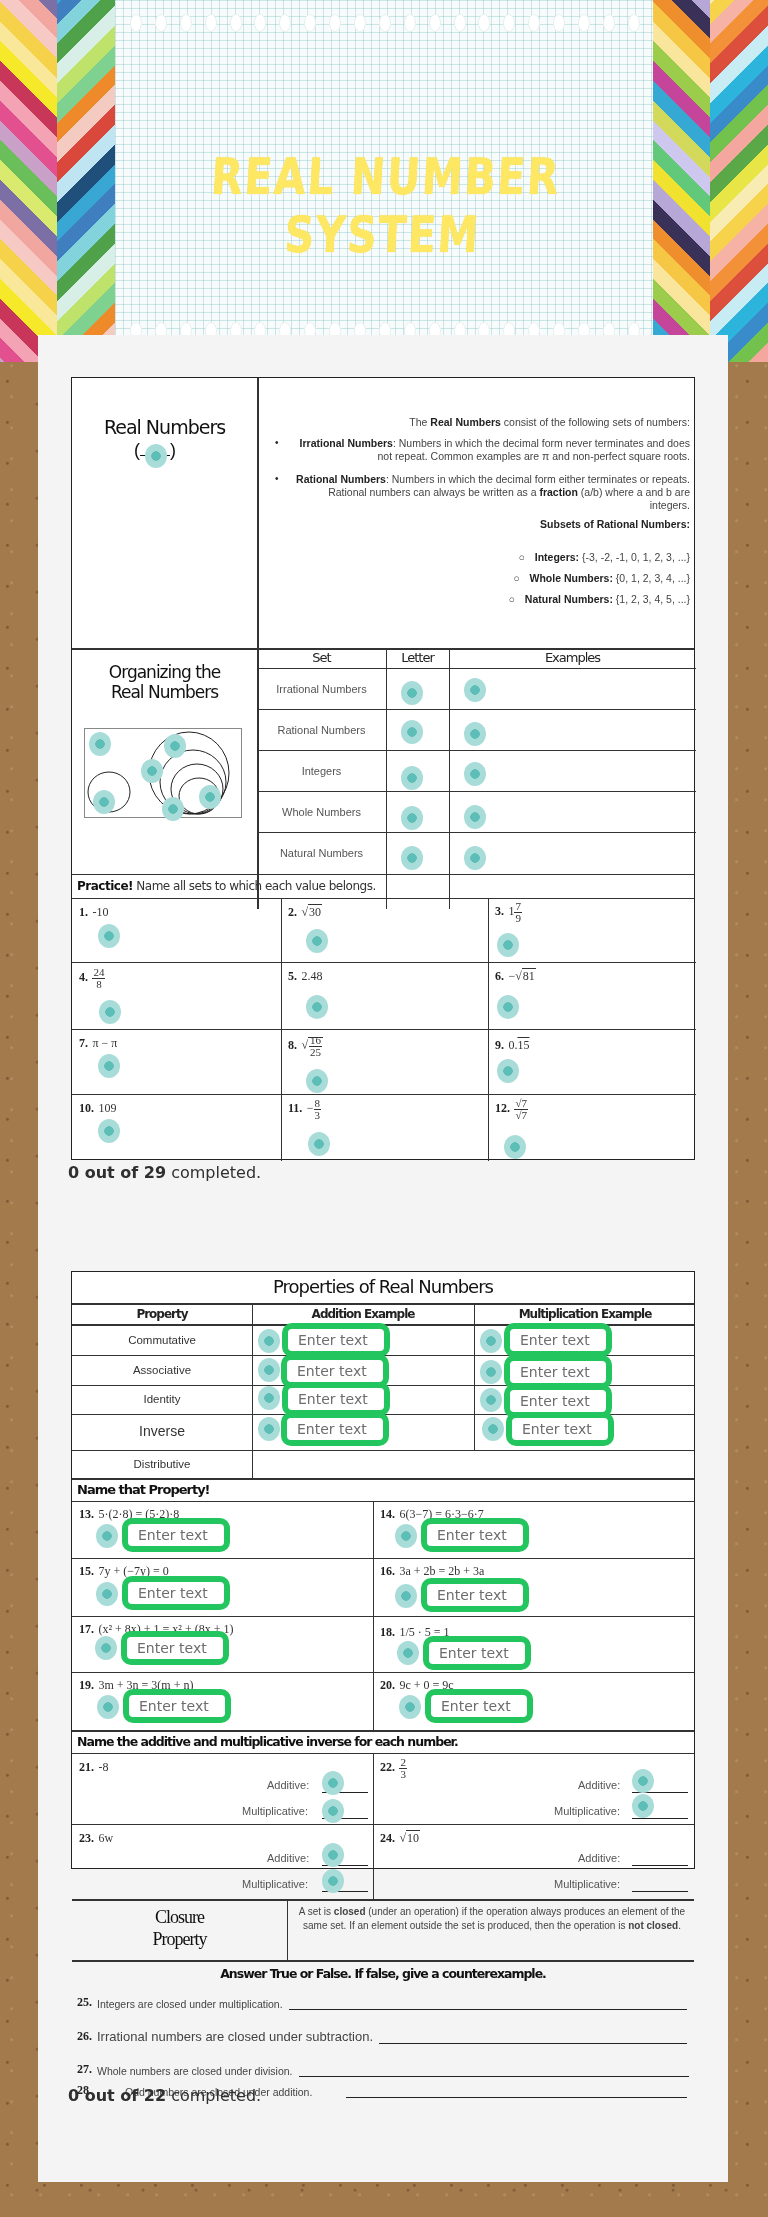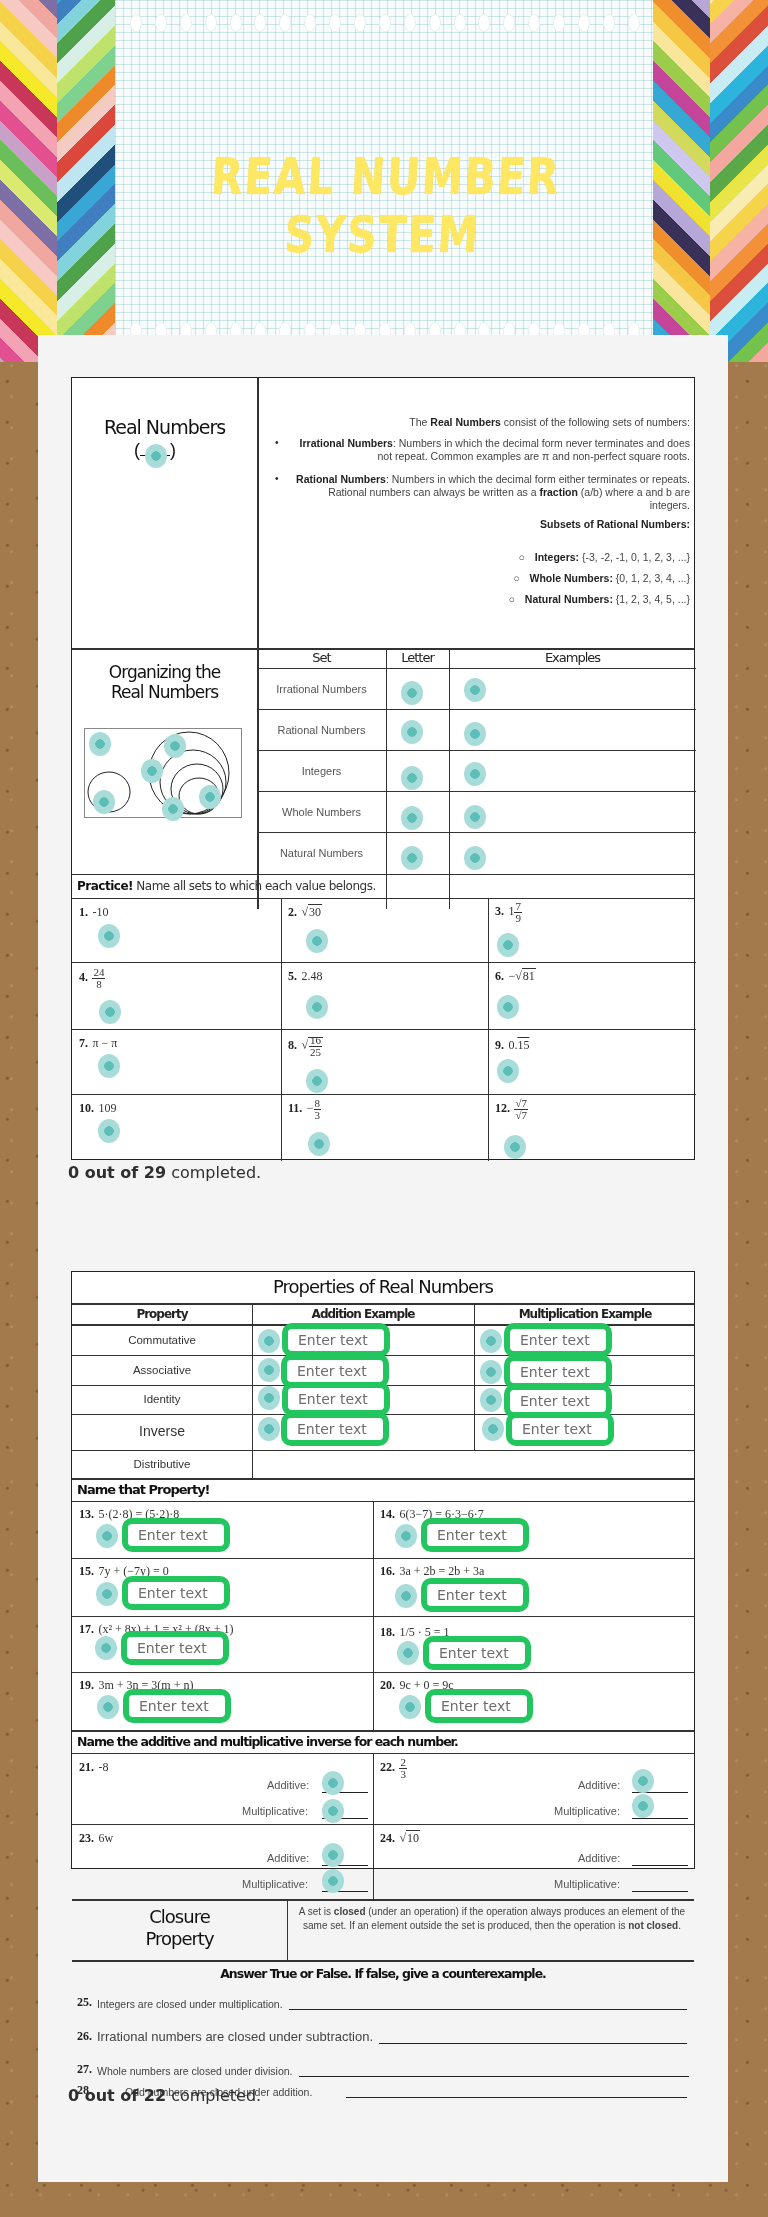--- a/index.html
+++ b/index.html
@@ -490,21 +490,21 @@
     <span class="blank-line" style="position:absolute; left:250px; top:606px; width:46px; height:14px;"></span>
     <div class="hotspot" style="left:250px; top:597px;"></div>
 
     <div style="position:absolute; left:308px; top:556px;"><span class="num">24.</span> <span class="math">√<span class="sqrt">10</span></span></div>
     <div class="small" style="position:absolute; left:506px; top:580px;">Additive:</div>
     <span class="blank-line" style="position:absolute; left:560px; top:580px; width:56px; height:14px;"></span>
     <div class="small" style="position:absolute; left:482px; top:606px;">Multiplicative:</div>
     <span class="blank-line" style="position:absolute; left:560px; top:606px; width:56px; height:14px;"></span>
 
     <div class="vline" style="left:215px; top:627px; height:61px; width:1px;"></div>
-    <div class="hand" style="position:absolute; left:0; top:634px; width:215px; text-align:center; font-size:18px; line-height:22px; color:#111;">
+    <div class="hand" style="position:absolute; left:0; top:634px; width:215px; text-align:center; font-size:18px; line-height:22px; color:#111;font-family:Liberation Serif, serif;">
       <div>Closure</div>
       <div>Property</div>
     </div>
     <div style="position:absolute; left:222px; top:633px; width:396px; text-align:center; font-size:10px; line-height:14px; color:#444;">
       <span>A set is </span><b>closed</b><span> (under an operation) if the operation always produces an element of the same set.  If an element outside the set is produced, then the operation is </span><b>not closed</b><span>.</span>
     </div>
     <div class="hline" style="left:0; top:688px; width:100%;"></div>
 
     <div class="hand" style="position:absolute; left:0; top:694px; width:100%; text-align:center; font-size:12.5px; font-weight:bold; color:#111;">Answer True or False.  If false, give a counterexample.</div>
 

